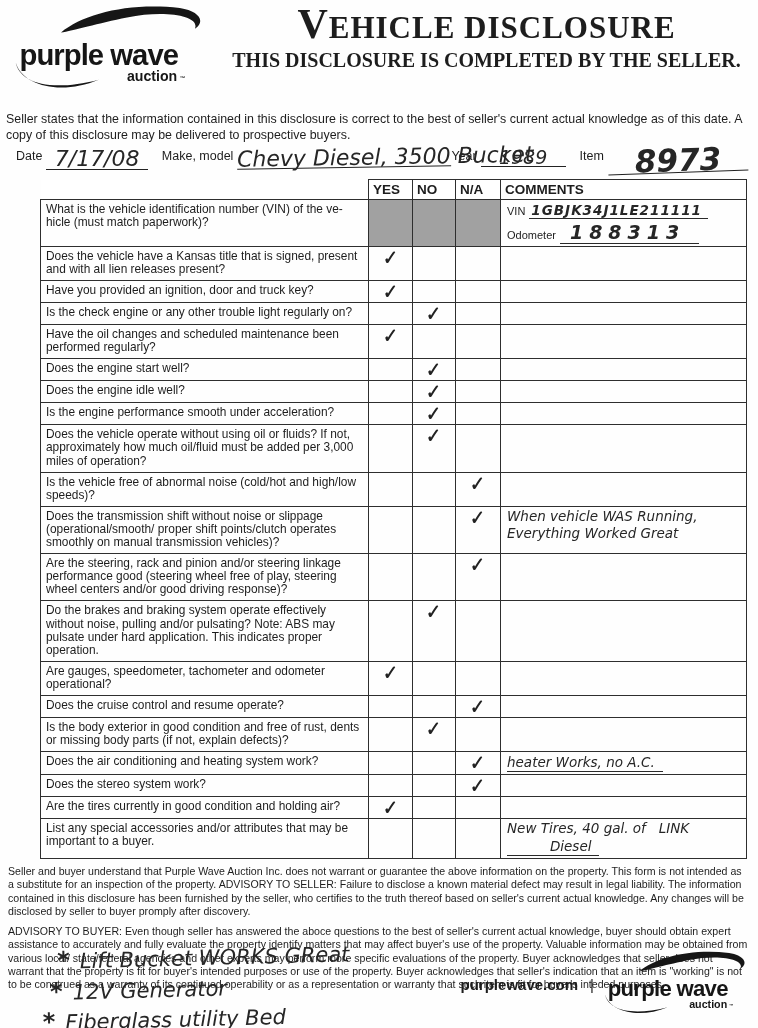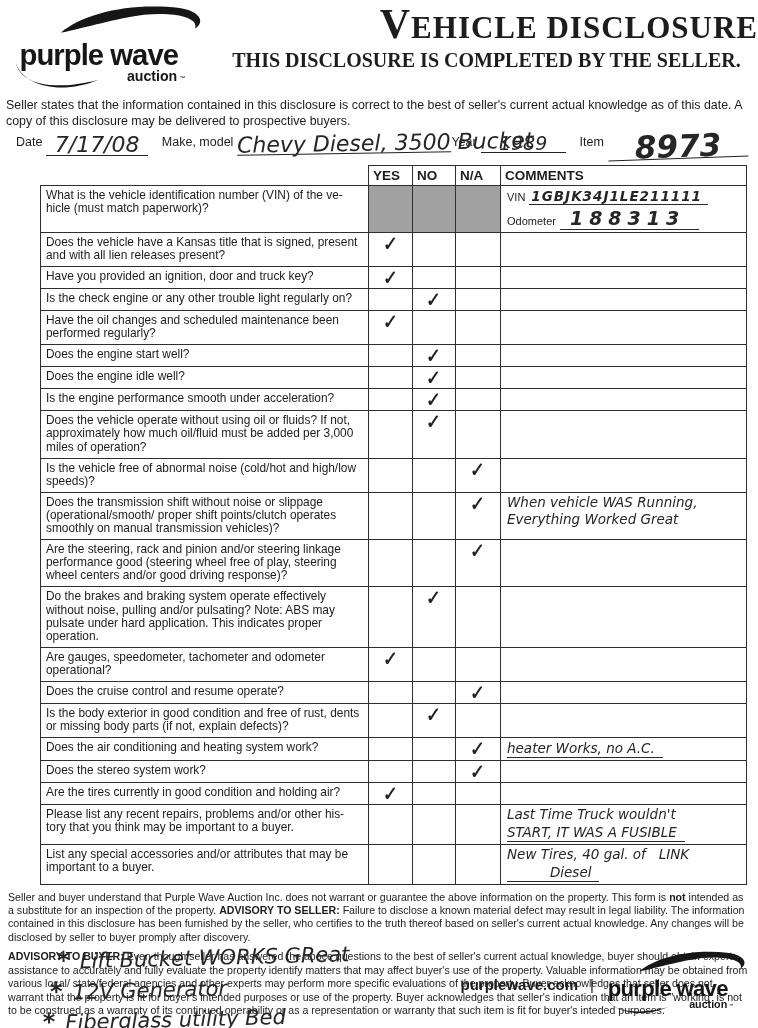--- a/index.html
+++ b/index.html
@@ -7,25 +7,25 @@
     position:relative; width:758px; height:1028px; margin:0 auto;
     background:#fefefe; color:#1d1d1d; overflow:hidden;
     font-family:"Liberation Sans", sans-serif;
   }
   
   .hdr { position:relative; height:92px; }
   .logo { position:absolute; left:12px; top:4px; }
   .logo svg { display:block; }
   .titleblock { margin-left:215px; text-align:center; padding-top:2px; }
   .title { font-family:"Liberation Serif", serif; font-weight:bold; letter-spacing:1px;
-           font-size:31px; line-height:1.05; white-space:nowrap; text-align:right; }
+           font-size:31px; line-height:1.05; white-space:nowrap; text-align:center; }
   .title .bigV { font-size:42px; }
   .subtitle { font-family:"Liberation Serif", serif; font-weight:bold; font-size:20px;
               margin-top:3px; white-space:nowrap; }
-  .intro { font-size:12.4px; line-height:1.25; margin:6px 6px 0 6px; }
+  .intro { font-size:12.4px; line-height:1.25; margin:20px 6px 0 6px; }
   
   .meta { display:flex; align-items:flex-start; margin:6px 10px 0 16px; font-size:12.5px; height:26px; }
   .mlabel { padding:0 4px 1px 0; white-space:nowrap; }
   .mline  { display:inline-block; border-bottom:1.6px solid #222; text-align:center; position:relative; }
   .hw { font-family:"DejaVu Sans", sans-serif; font-style:italic; color:#262626; }
   .v-date { width:110px; font-size:22px; line-height:0.9; }
   .v-make { width:214px; font-size:22px; line-height:0.8; white-space:nowrap; transform:rotate(-1deg); }
   .v-year { width:92px;  font-size:19px; line-height:0.9; }
   .v-item { width:152px; font-size:31px; line-height:0.75; font-weight:600; transform:rotate(-2deg); }
   .gap { flex:0 0 14px; }
@@ -44,21 +44,21 @@
           transform:rotate(-8deg) skewX(-8deg); line-height:1; padding-top:2px; }
   .cfield { white-space:nowrap; }
   .clabel { font-size:11px; padding-right:4px; }
   .cvalue { display:inline-block; border-bottom:1.5px solid #2a2a2a; font-size:13.5px;
             font-weight:600; letter-spacing:1px; padding:0 6px 0 2px; }
   .cvalue.lg { font-size:19px; letter-spacing:6px; padding:2px 14px 0 10px; }
   .cline { font-size:13.5px; line-height:1.25; white-space:pre-wrap; }
   .cline.u { border-bottom:1.4px solid #2a2a2a; display:inline-block; padding-right:8px; }
   
   .legal { font-size:10.6px; line-height:1.27; margin:6px 8px 0 8px; }
-  .legal b { font-weight:bold; }
+  .legal b { font-weight:normal; }
   .seller-row { position:relative; display:flex; justify-content:flex-end; align-items:flex-end;
                 margin:2px 12px 0 0; height:20px; }
   .seller-label { font-size:11px; padding-right:3px; }
   .sig-underline { display:inline-block; width:150px; border-bottom:1.6px solid #222; height:16px; }
   .sig { position:absolute; right:-2px; top:-52px; pointer-events:none; }
   
   .notes { position:absolute; left:58px; top:942px; transform:rotate(-1.5deg); }
   .note-line { display:flex; align-items:baseline; font-size:21px; line-height:1.28; }
   .note-line .star { font-size:24px; font-weight:bold; padding-right:10px; font-style:normal; }
   .note-line:nth-child(2) { margin-left:-8px; }
@@ -258,27 +258,20 @@
           <td class="cm"></td>
         </tr>
         <tr>
           <td class="q">Are the tires currently in good condition and holding air?</td>
           <td class="c"><span class="mark">✓</span></td>
           <td class="c"></td>
           <td class="c"></td>
           <td class="cm"></td>
         </tr>
         <tr>
-          <td class="q">Please list any recent repairs, problems and/or other his-tory that you think may be important to a buyer.</td>
-          <td class="c"></td>
-          <td class="c"></td>
-          <td class="c"></td>
-          <td class="cm"><div class="cline hw">Last Time Truck wouldn't</div><div class="cline hw u">START, IT WAS A FUSIBLE</div></td>
-        </tr>
-        <tr>
           <td class="q">List any special accessories and/or attributes that may be important to a buyer.</td>
           <td class="c"></td>
           <td class="c"></td>
           <td class="c"></td>
           <td class="cm"><div class="cline hw">New Tires, 40 gal. of   LINK</div><div class="cline hw u">          Diesel</div></td>
         </tr>
       </tbody>
   </table>
 
   <p class="legal"><span>Seller and buyer understand that Purple Wave Auction Inc. does not warrant or guarantee the above information on the property. This form is </span><b>not</b><span> intended as a substitute for an inspection of the property. </span><b>ADVISORY TO SELLER:</b><span> Failure to disclose a known material defect may result in legal liability. The information contained in this disclosure has been furnished by the seller, who certifies to the truth thereof based on seller's current actual knowledge. Any changes will be disclosed by seller to buyer promply after discovery.</span></p>

